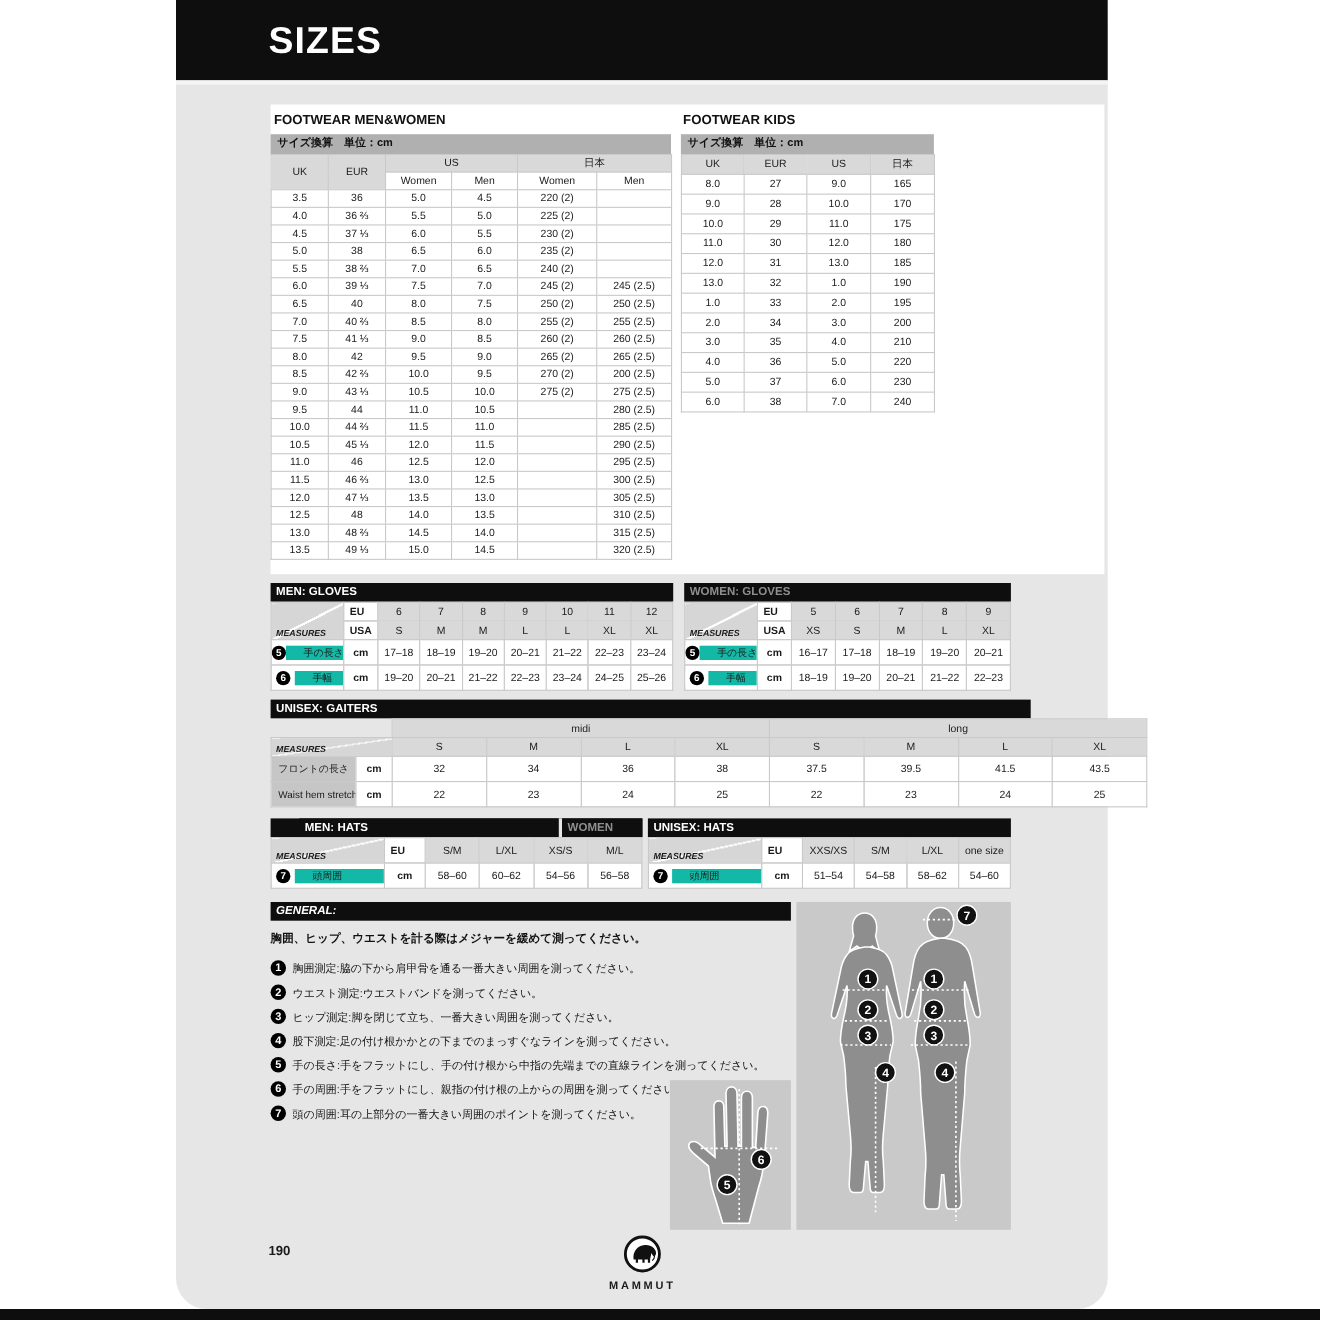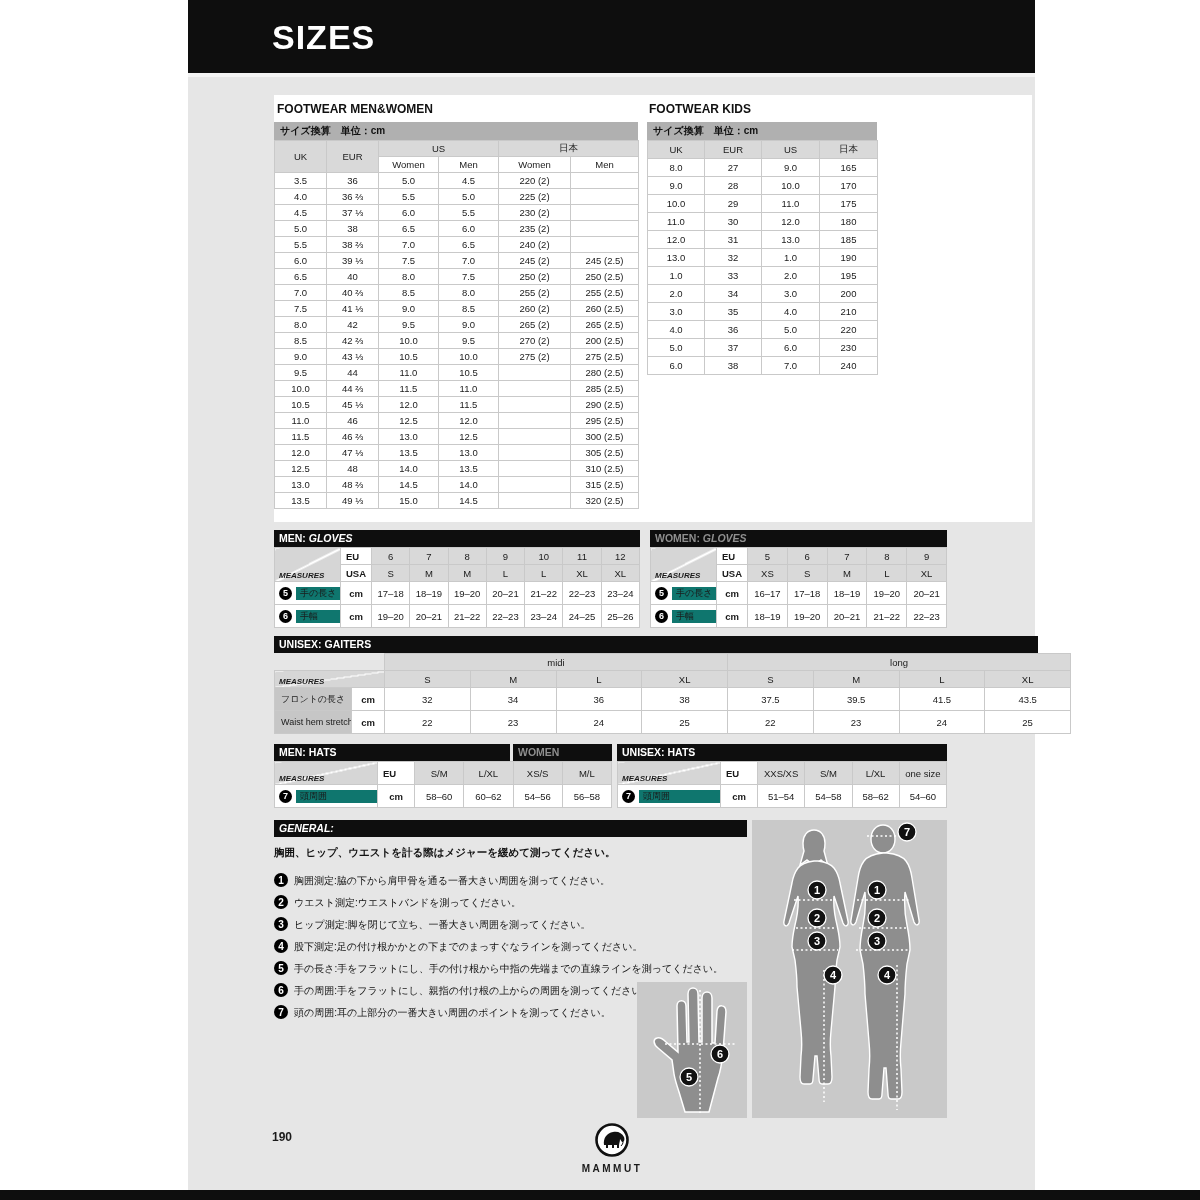--- a/index.html
+++ b/index.html
@@ -1,18 +1,18 @@
 <!DOCTYPE html>
 <html><head>
 <meta charset="utf-8">
 <style>
   html,body{margin:0;padding:0;}
   body{width:1200px;height:1200px;background:#fff;position:relative;
        font-family:"Liberation Sans","DejaVu Sans",sans-serif;color:#1a1a1a;}
-  .content{position:absolute;left:188px;top:0;width:847px;height:1190px;background:#e6e6e6;}
+  .content{position:absolute;left:160px;top:0;width:847px;height:1190px;background:#e6e6e6;border-radius:28px;}
   .titlebar{position:absolute;left:0;top:0;width:100%;height:73px;background:#0e0e0e;}
   .titlebar .t{position:absolute;left:84px;top:18px;color:#fff;font-size:34px;font-weight:bold;letter-spacing:1px;}
   .whiteline{position:absolute;left:0;top:73px;width:100%;height:4px;background:#f4f4f4;}
   .panel{position:absolute;left:86px;top:95px;width:758px;height:427px;background:#ffffff;}
 
   .sec-title{position:absolute;font-size:12px;font-weight:bold;color:#111;}
   .graybar{position:absolute;height:18px;background:#b0b0b0;font-size:10px;font-weight:bold;
            color:#111;line-height:18px;padding-left:6px;box-sizing:border-box;}
 
   table{border-collapse:collapse;table-layout:fixed;}
@@ -23,40 +23,40 @@
   td.nocell{background:transparent;border:none;}
   td.lblcell{font-weight:bold;background:#fff;text-align:left;padding-left:5px;}
   td.unitcell{font-weight:bold;background:#fff;}
 
   .fw-table{position:absolute;}
   .fw-table tr{height:16px;}
   .kids-table tr{height:18px;}
 
   .blackbar{position:absolute;height:17px;background:#0e0e0e;color:#fff;font-size:10.5px;font-weight:bold;
             line-height:17px;padding-left:5px;box-sizing:border-box;}
-  .blackbar .it{font-style:italic;}
+  .blackbar .it{}
   .blackbar.splitbar{display:flex;padding:0;}
   .blackbar.splitbar .p1{width:236px;background:#0e0e0e;padding-left:5px;box-sizing:border-box;}
   .blackbar.splitbar .gap{width:3px;background:#e6e6e6;}
   .blackbar.splitbar .p2{flex:1;background:#0e0e0e;color:#8f8f8f;padding-left:5px;}
   .graytext{color:#8f8f8f;}
 
   .mtable{position:absolute;}
   .mtable tr.hdr{height:17px;}
   .mtable tr.ghdr{height:17px;}
   .mtable tr.datarow{height:23px;}
   .diag{position:relative;background:#d6d6d6;
         background-image:linear-gradient(to bottom right,rgba(0,0,0,0) 48.5%,#fff 48.5%,#fff 52%,rgba(0,0,0,0) 52%);}
   .diag .sz{position:absolute;top:1px;right:4px;font-style:italic;font-weight:bold;font-size:8px;margin-top:44px;}
   .diag .ms{position:absolute;bottom:1px;left:4px;font-style:italic;font-weight:bold;font-size:8px;text-align:right;}
 
   td.rowlabel{padding:0;}
   .rl{display:flex;height:100%;align-items:stretch;}
   .rl .cw{width:21px;display:flex;align-items:center;justify-content:center;background:#fff;}
-  .rl .rl-g{flex:1;background:#0f766e;display:flex;align-items:center;padding-left:4px;font-size:9px;}
+  .rl .rl-g{flex:1;background:#14b8a6;display:flex;align-items:center;padding-left:16px;font-size:9px;}
   td.rowlabel2{background:#c6c6c6;text-align:left;padding-left:6px;font-size:9px;}
 
   .circ{display:inline-flex;width:13px;height:13px;border-radius:50%;background:#000;color:#fff;
         font-size:9px;font-weight:bold;align-items:center;justify-content:center;flex:0 0 auto;}
 
   .general-intro{position:absolute;font-size:10.5px;font-weight:bold;color:#111;}
   .gitem{position:absolute;display:flex;align-items:flex-start;font-size:10px;color:#111;}
   .gitem .circ{width:14px;height:14px;font-size:10px;margin-right:6px;margin-top:-1px;}
 
   .figbox{position:absolute;background:#c9c9c9;}
@@ -498,21 +498,21 @@
       <td class="unitcell">cm</td>
     <td>18–19</td>
           <td>19–20</td>
           <td>20–21</td>
           <td>21–22</td>
           <td>22–23</td>
         </tr>
   </tbody>
     </table>
 
-  <div class="blackbar" style="left:86px;top:636px;width:764px;">
+  <div class="blackbar" style="left:86px;top:636px;width:691px;">
     <span>UNISEX: GAITERS</span>
   </div>
   <table class="mtable" style="left:86px;top:653px;width:797px;">
     <colgroup>
         <col style="width:77px">
         <col style="width:33px">
       </colgroup>
     <tbody>
         <tr class="ghdr">
       <td class="nocell" colspan="2"></td>
@@ -553,21 +553,21 @@
           <td>24</td>
           <td>25</td>
           <td>22</td>
           <td>23</td>
           <td>24</td>
           <td>25</td>
         </tr>
   </tbody>
     </table>
 
-  <div class="blackbar splitbar" style="left:86px;top:744px;width:338px;">
+  <div class="blackbar splitbar" style="left:86px;top:744px;width:338px;padding-left:26px;">
     <div class="p1">MEN: HATS</div>
     <div class="gap"></div>
     <div class="p2">WOMEN</div>
   </div>
   <table class="mtable" style="left:86px;top:761px;width:338px;">
     <colgroup>
         <col style="width:103px">
         <col style="width:37px">
       </colgroup>
     <tbody>

